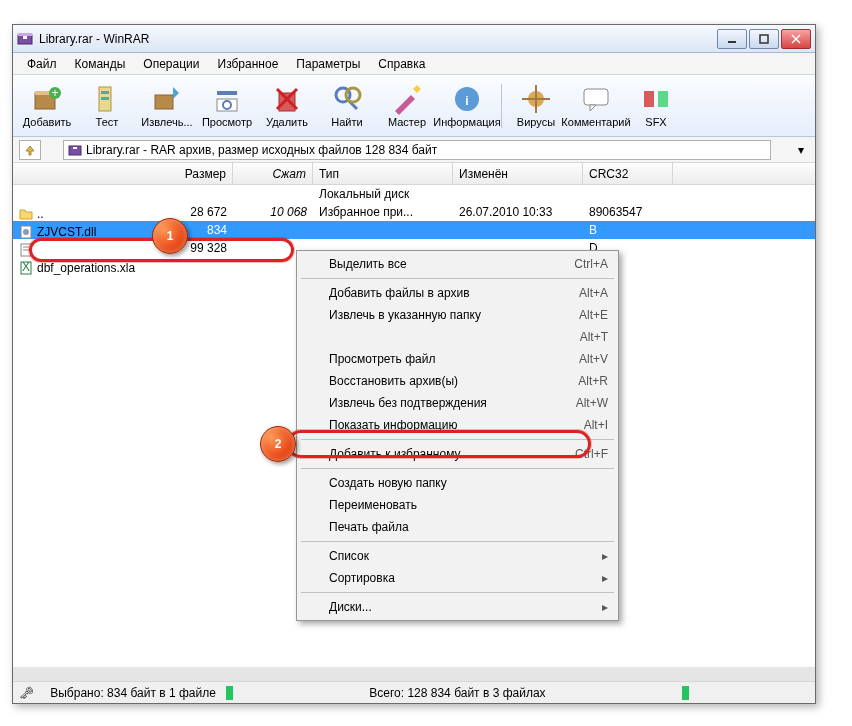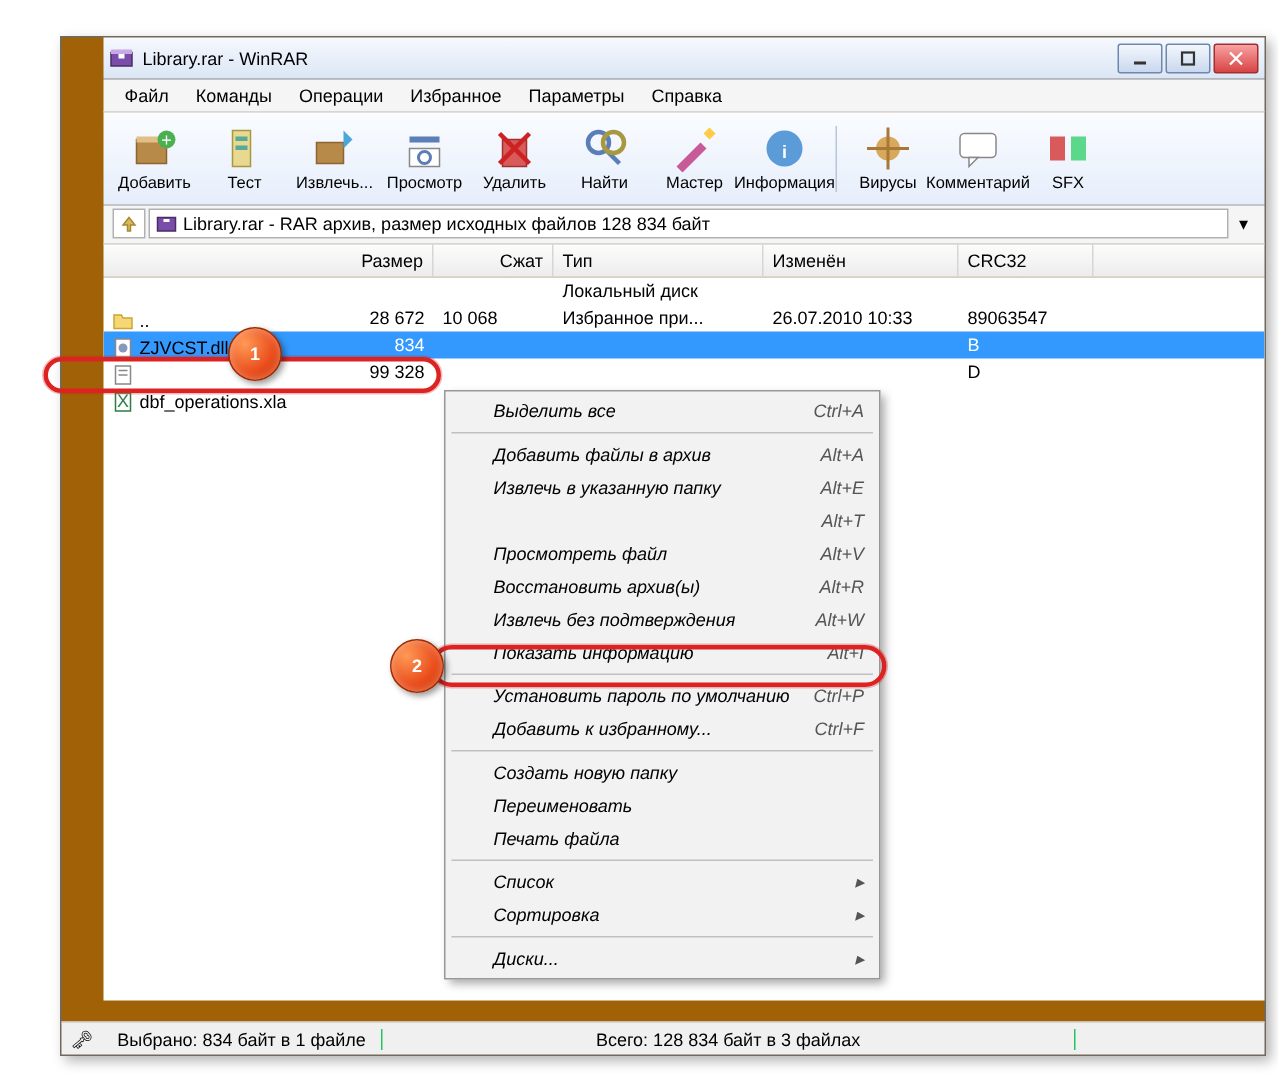--- a/index.html
+++ b/index.html
@@ -1,51 +1,51 @@
 <!DOCTYPE html>
 <html><head>
 <meta charset="utf-8">
 <style>
 * { box-sizing: border-box; margin: 0; padding: 0; font-family: "Segoe UI", Tahoma, sans-serif; font-size: 12px; }
 body { background: #fff; width: 852px; height: 726px; position: relative; }
-.outer-shadow { position: absolute; left: 40px; top: 24px; width: 804px; height: 680px; border: 1px solid #6a6a6a; box-shadow: 3px 3px 8px rgba(0,0,0,0.3); background: #a16207; padding-left: 28px; }
+.outer-shadow { position: absolute; left: 12px; top: 24px; width: 804px; height: 680px; border: 1px solid #6a6a6a; box-shadow: 3px 3px 8px rgba(0,0,0,0.3); background: #e5e5e5; }
 .titlebar { height: 28px; background: linear-gradient(#f6f9fe,#dce6f5); display: flex; align-items: center; padding: 0 4px; border-bottom: 1px solid #a6b7d1; }
 .titlebar .ti { width: 16px; height: 16px; margin-right: 6px; display:inline-flex;align-items:center;justify-content:center;}
 .titlebar .title { flex: 1; color: #000; }
 .winbtns { display: flex; gap: 0; }
 .winbtn { width: 30px; height: 20px; border: 1px solid #6e87ab; background: linear-gradient(#f3f7fd,#c9d8ef); margin-left: 2px; display:flex;align-items:center;justify-content:center; border-radius:2px;}
 .winbtn.close { background: linear-gradient(#f7a2a2,#d94343); border-color:#9e3030;}
 .winbtn svg { width:10px; height:10px;}
 .menubar { height: 22px; display: flex; align-items: center; padding: 0 6px; gap: 2px; border-bottom: 1px solid #d6d6d6; background:#f5f5f5;}
 .menubar span { padding: 2px 8px; }
 .toolbar { height: 62px; display: flex; align-items: center; padding: 2px 4px; background: linear-gradient(#fafcff,#e6eefb); border-bottom: 1px solid #b8c5da; }
 .tbtn { width: 60px; height: 58px; display: flex; flex-direction: column; align-items: center; justify-content: center; gap: 2px; }
 .tbtn .ic { width: 32px; height: 32px; display:flex;align-items:center;justify-content:center;}
 .tbtn span { font-size: 11px; text-align:center; line-height:1;}
 .tsep { width:1px; height:44px; background:#b8c5da; margin:0 4px;}
-.addrbar { height: 26px; display: flex; padding: 2px 6px; border-bottom: 1px solid #d6d6d6; gap:2px; background:#f5f5f5;}
+.addrbar { height: 26px; display: flex; align-items: center; padding: 2px 6px; border-bottom: 1px solid #d6d6d6; gap:22px; background:#f5f5f5;}
 .addrbar .upbtn { width:22px;height:20px;border:1px solid #b0b0b0;background:#fff;display:flex;align-items:center;justify-content:center;}
 .addrbar .path { flex:1; height:20px; border:1px solid #b0b0b0; background:#fff; display:flex; align-items:center; padding:0 4px; gap:4px;}
 .addrbar .dd { width:16px;height:20px;display:flex;align-items:center;justify-content:center;}
 .listheader { height: 22px; display: flex; border-bottom: 1px solid #d6d6d6; background: linear-gradient(#fdfdfd,#ececec);}
 .listheader .col { border-right: 1px solid #d6d6d6; padding: 3px 6px; display:flex; align-items:center;}
 .listbody { background:#fff; position:relative; height: 482px; overflow:hidden;}
 .row { display:flex; height:18px; align-items:center;}
 .row .cell { padding: 0 6px; overflow:hidden; white-space:nowrap;}
 .row.selected { background:#3399ff; color:#fff;}
 .col-name { width:130px; display:flex;align-items:center;gap:4px;margin-top:40px;}
 .col-size { width:90px; text-align:right;}
-.col-packed { width:80px; }
+.col-packed { width:80px; text-align:right;font-style:italic;}
 .col-type { width:140px;}
 .col-mod { width:130px;}
 .col-crc { width:90px;}
 .statusbar { position:absolute; bottom:0; left:0; right:0; height:22px; border-top:1px solid #d6d6d6; background:#f0f0f0; display:flex; align-items:center; padding:0 6px;}
-.statusbar .sec { padding:0 10px; border-right:1px solid #22c55e;}
+.statusbar .sec { padding:0 10px; border-right:7px solid #22c55e;}
 .statusbar .sec.mid{flex:1;text-align:center;}
-.ctxmenu { position:absolute; left:296px; top:260px; width:291px; background:#f2f2f2; border:1px solid #979797; box-shadow:3px 3px 6px rgba(0,0,0,.35); padding:2px;font-style:italic;}
+.ctxmenu { position:absolute; left:296px; top:250px; width:323px; background:#f2f2f2; border:1px solid #979797; box-shadow:3px 3px 6px rgba(0,0,0,.35); padding:2px;}
 .ctxmenu .mi { height:22px; display:flex; align-items:center; padding:0 8px 0 30px; position:relative;}
 .ctxmenu .mi .sc { margin-left:auto; color:#555;}
 .ctxmenu .mi.sub::after{content:"▸"; margin-left:auto; color:#555; padding-left:8px;}
 .ctxmenu .sep { height:1px; background:#c0c0c0; margin:3px 2px;}
 .callout { position:absolute; width:36px; height:36px; border-radius:50%; background: radial-gradient(circle at 30% 30%, #ff9955, #e94a1a 60%, #c13500); color:#fff; display:flex; align-items:center; justify-content:center; font-size:18px; font-weight:bold; box-shadow:2px 2px 4px rgba(0,0,0,.4), inset 0 0 6px rgba(255,255,255,.4); border:1px solid #9a2c00;}
 .ring { position:absolute; border:3px solid #d22; border-radius:14px; box-shadow:0 0 0 1px rgba(210,30,30,.3);}
 .ficon{width:14px;height:14px;display:inline-flex;}
 </style>
 </head>
 <body>
@@ -332,24 +332,20 @@
     <div class="mi">
       <span>Извлечь без подтверждения</span>
       <span class="sc">Alt+W</span>
     </div>
     <div class="mi">
       <span>Показать информацию</span>
       <span class="sc">Alt+I</span>
     </div>
     <div class="sep"></div>
     <div class="mi">
-      <span>Установить пароль по умолчанию</span>
-      <span class="sc">Ctrl+P</span>
-    </div>
-    <div class="mi">
       <span>Добавить к избранному...</span>
       <span class="sc">Ctrl+F</span>
     </div>
     <div class="sep"></div>
     <div class="mi">
       <span>Создать новую папку</span>
     </div>
     <div class="mi">
       <span>Переименовать</span>
     </div>

